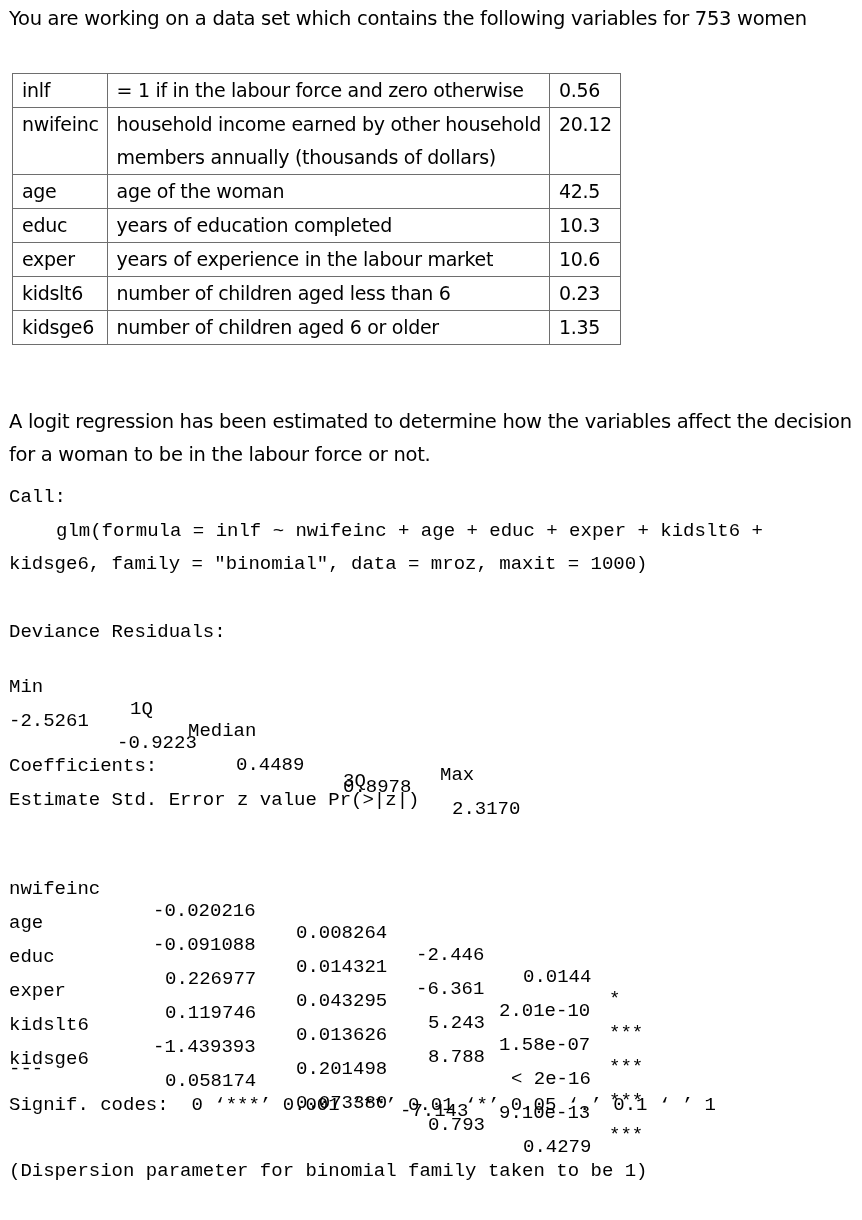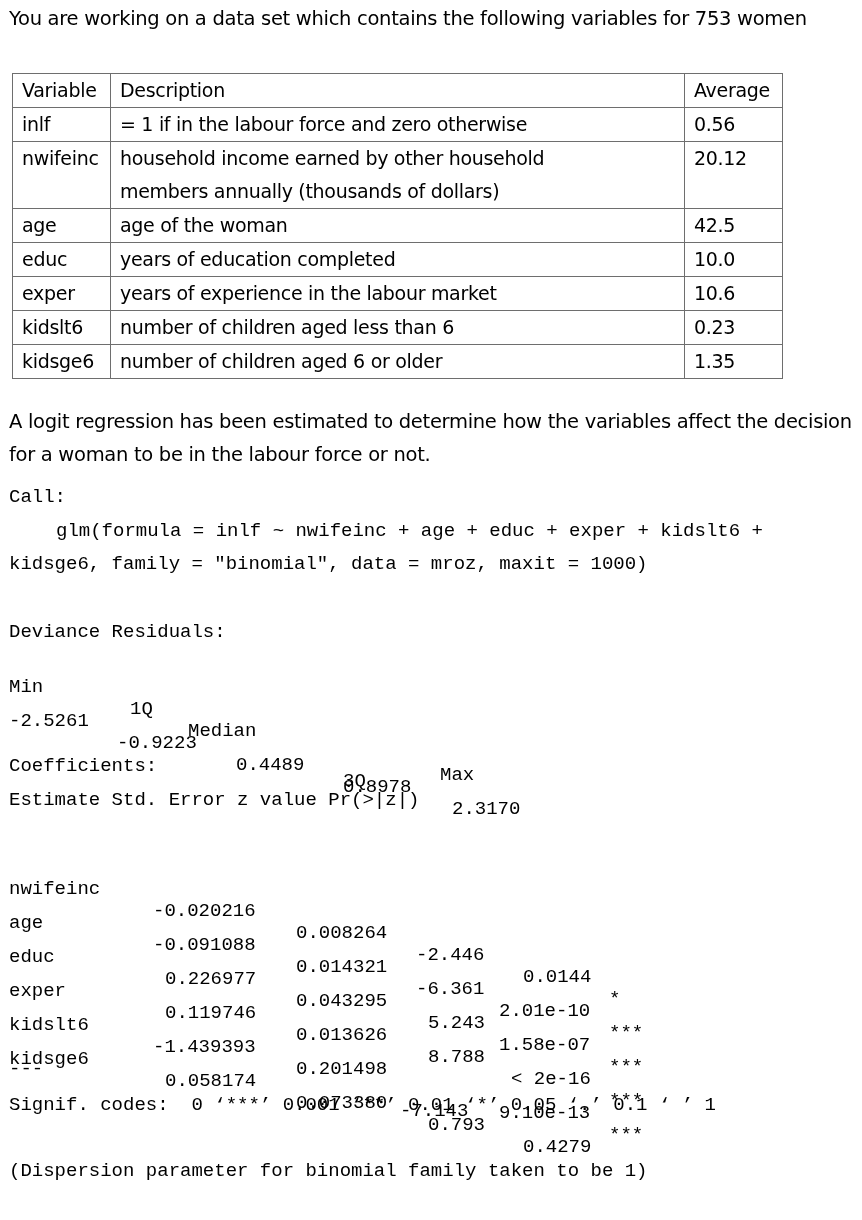--- a/index.html
+++ b/index.html
@@ -35,25 +35,20 @@
     .crow { position: absolute; left: 0; white-space: pre; }
     .cell { position: absolute; white-space: pre; }
   </style>
 </head>
 <body>
 
 <div class="abs sans" id="intro">You are working on a data set which contains the following variables for 753 women</div>
 
 <table class="vars">
   <tbody>
-      <tr>
-    <td class="c1">Variable</td>
-    <td class="c2">Description</td>
-    <td class="c3">Average</td>
-  </tr>
   <tr>
     <td>inlf</td>
     <td>= 1 if in the labour force and zero otherwise</td>
     <td>0.56</td>
   </tr>
   <tr class="tall">
     <td>nwifeinc</td>
     <td>
       <div>household income earned by other household</div>
       <div>members annually (thousands of dollars)</div>
@@ -61,21 +56,21 @@
     <td>20.12</td>
   </tr>
   <tr>
     <td>age</td>
     <td>age of the woman</td>
     <td>42.5</td>
   </tr>
   <tr>
     <td>educ</td>
     <td>years of education completed</td>
-    <td>10.0</td>
+    <td>10.3</td>
   </tr>
   <tr>
     <td>exper</td>
     <td>years of experience in the labour market</td>
     <td>10.6</td>
   </tr>
   <tr>
     <td>kidslt6</td>
     <td>number of children aged less than 6</td>
     <td>0.23</td>

